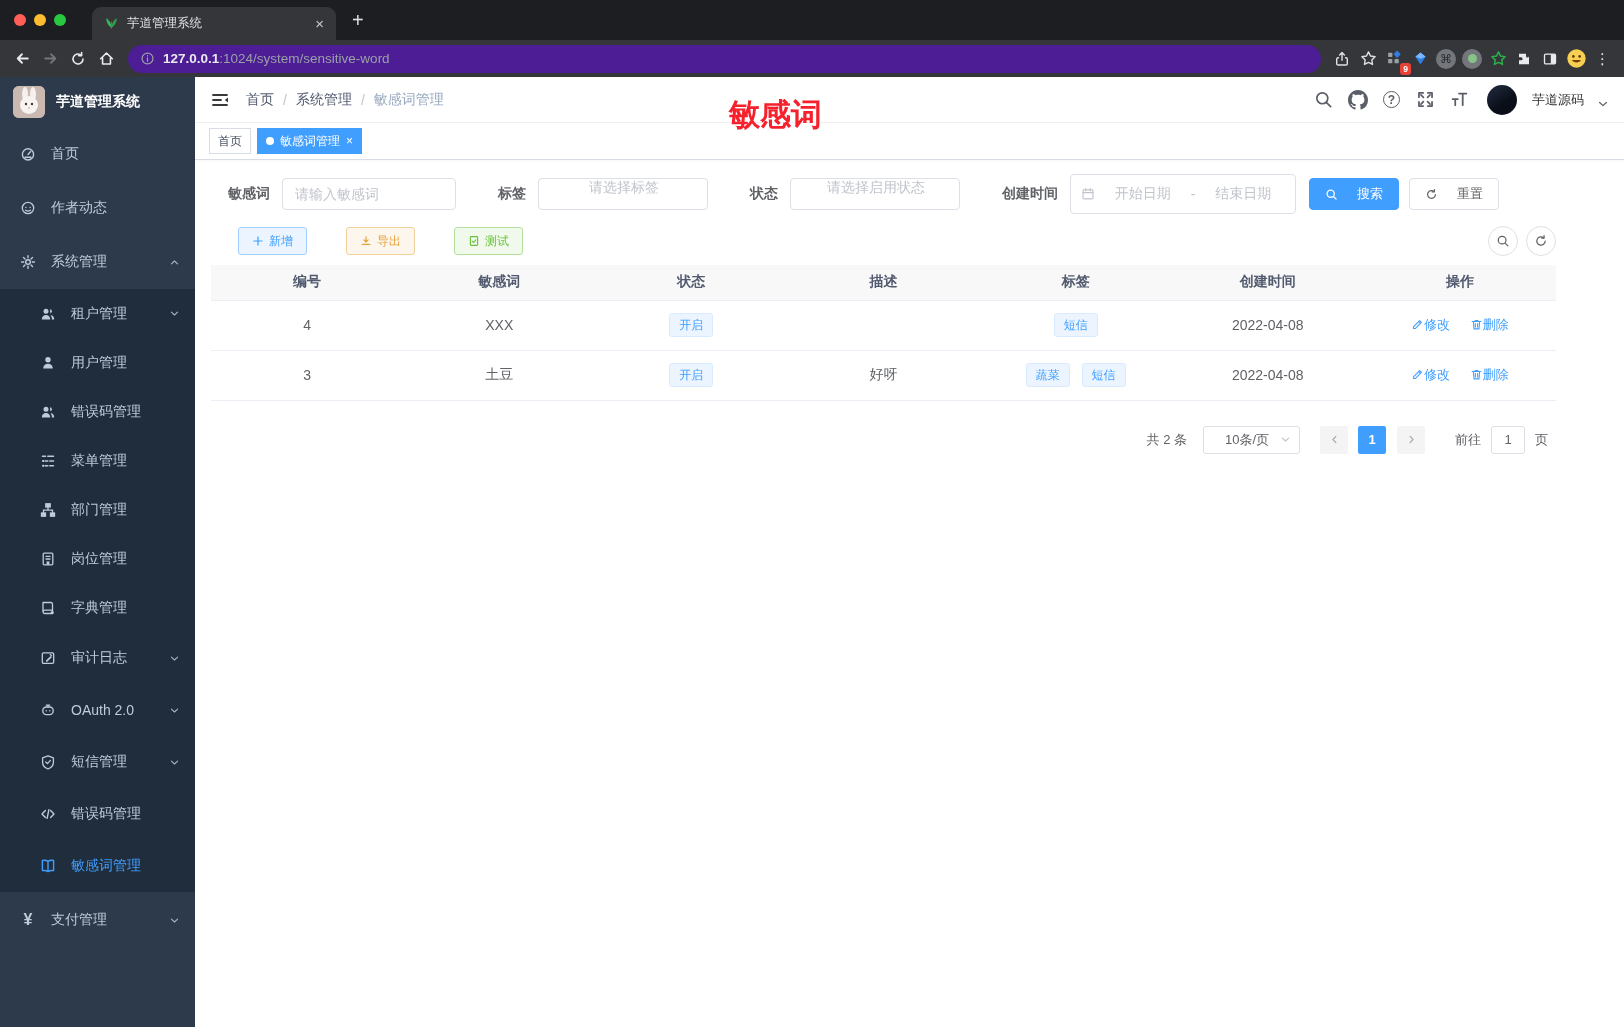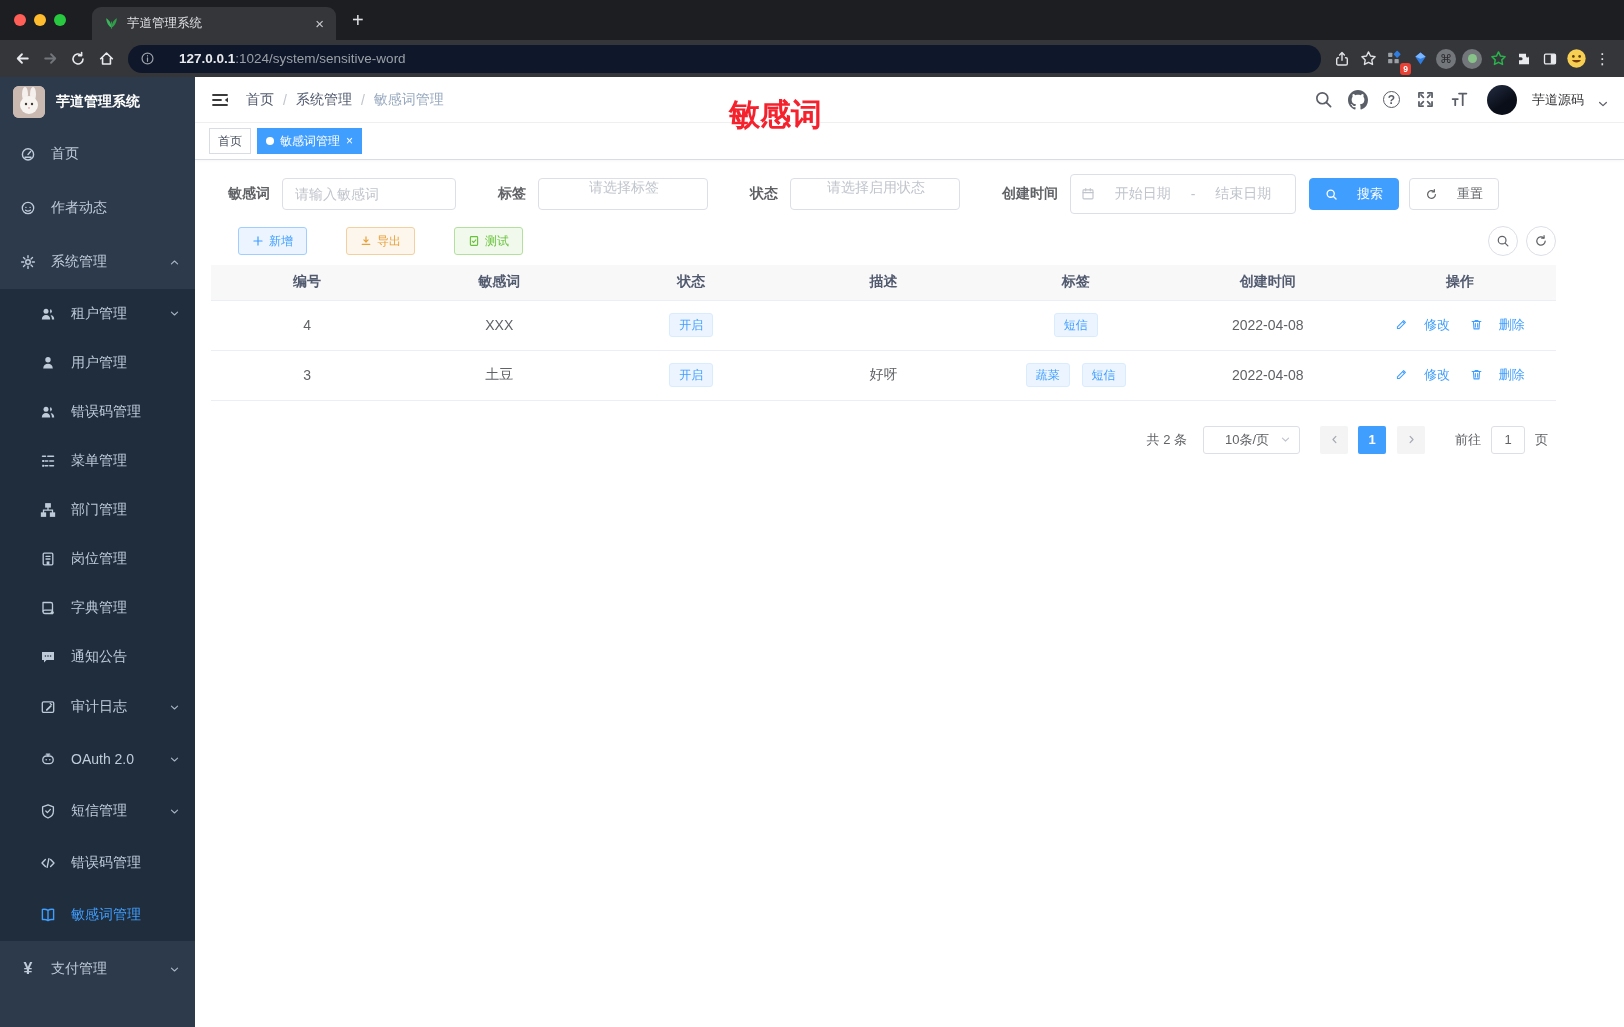--- a/index.html
+++ b/index.html
@@ -14,22 +14,22 @@
   .b-tab { width:244px; height:33px; margin-top:7px; margin-left:16px; background:#35363a;
           border-radius:9px 9px 0 0; display:flex; align-items:center; gap:8px; padding:0 12px;
           color:#dfe1e5; font-size:12.5px; }
   .b-tab .title { white-space:nowrap; overflow:hidden; flex:1; }
   .b-tab .close { color:#c7cacd; font-size:15px; cursor:pointer; }
   .newtab { color:#dfe1e5; font-size:20px; margin-left:16px; cursor:pointer; line-height:1; }
 
   .c-toolbar { height:37px; background:#35363a; display:flex; align-items:center; padding:0 8px; }
   .nav-btn { width:28px; height:28px; display:flex; align-items:center; justify-content:center; color:#e8eaed; }
   .nav-btn.dim { color:#72767b; }
-  .urlbar { flex:1; height:28px; background:#0f172a; border-radius:14px; margin:0 8px;
-            display:flex; align-items:center; padding:0 12px; gap:24px; font-size:13.5px; color:#9aa0a6; }
+  .urlbar { flex:1; height:28px; background:#4c1d95; border-radius:14px; margin:0 8px;
+            display:flex; align-items:center; padding:0 12px; gap:8px; font-size:13.5px; color:#9aa0a6; }
   .urlbar .host { color:#e8eaed; font-weight:700; }
   .tool-ic { width:26px; height:26px; display:flex; align-items:center; justify-content:center; color:#dfe1e5; position:relative; }
   .badge9 { position:absolute; right:-4px; bottom:-3px; background:#e94235; color:#fff; font-size:8.5px;
             padding:1px 3px; border-radius:3px; font-weight:700; }
   .circle-ic { width:20px; height:20px; border-radius:50%; background:#73767a; display:flex; align-items:center;
                justify-content:center; font-size:12px; color:#2c2d30; }
   .greendot { width:9px; height:9px; border-radius:50%; background:#87c289; }
   .kebab { color:#dfe1e5; font-size:15px; letter-spacing:0; padding:0 6px; }
 
   
@@ -105,21 +105,21 @@
   .icon-circle { width:30px; height:30px; border:1px solid #dcdfe6; border-radius:50%; color:#606266;
                  display:flex; align-items:center; justify-content:center; cursor:pointer; background:#fff; }
   .icon-circle svg { width:14px; height:14px; }
 
   table.grid { margin-top:9px; width:100%; border-collapse:collapse; table-layout:fixed; font-size:14px; color:#606266; }
   .grid th { height:35px; background:#f8f8f9; color:#515a6e; font-weight:700; text-align:center;
              border-bottom:1px solid #ebeef5; font-size:14px; }
   .grid td { height:50px; text-align:center; border-bottom:1px solid #ebeef5; }
   .tag { display:inline-flex; align-items:center; height:24px; padding:0 9px; background:#ecf5ff;
          border:1px solid #d9ecff; color:#409eff; border-radius:3px; font-size:12px; margin:0 4px; }
-  .op-link { color:#409eff; font-size:13px; display:inline-flex; align-items:center; gap:16px; margin:0 8px; cursor:pointer; }
+  .op-link { color:#409eff; font-size:13px; display:inline-flex; align-items:center; gap:0; margin:0 8px; cursor:pointer; }
   .op-link svg { width:13px; height:13px; }
 
   .pagination { margin-top:25px; display:flex; align-items:center; justify-content:flex-end; font-size:13px;
                 color:#606266; margin-right:8px; }
   .pg-total { margin-right:16px; }
   .pg-size { width:97px; height:28px; border:1px solid #dcdfe6; border-radius:3px; display:flex; align-items:center;
              padding:0 8px 0 10px; cursor:pointer; color:#606266; }
   .pg-size span { flex:1; text-align:center; }
   .pg-size svg { width:11px; height:11px; color:#c0c4cc; }
   .pg-btn { width:28px; height:28px; background:#f4f4f5; border-radius:2px; display:flex; align-items:center;
@@ -345,29 +345,20 @@
             </svg>
           <span>岗位管理</span>
         </div>
         <div class="s-item">
           <svg class="si" viewBox="0 0 16 16" fill="none" stroke="currentColor" stroke-width="1.3" stroke-linejoin="round">
               <path d="M3 2.5h7.8A1.7 1.7 0 0 1 12.5 4.2v9.3H4.7A1.7 1.7 0 0 1 3 11.8z"></path>
               <path d="M3 11.8a1.7 1.7 0 0 1 1.7-1.7h7.8"></path>
               <circle cx="12.2" cy="12.6" r="1.6" fill="currentColor" stroke="none"></circle>
             </svg>
           <span>字典管理</span>
-        </div>
-        <div class="s-item">
-          <svg class="si" viewBox="0 0 16 16" fill="currentColor">
-              <path d="M2 3h12v8H6.5L4 13.4V11H2z"></path>
-              <circle cx="5.4" cy="7" r=".8" fill="#1f2d3d"></circle>
-              <circle cx="8" cy="7" r=".8" fill="#1f2d3d"></circle>
-              <circle cx="10.6" cy="7" r=".8" fill="#1f2d3d"></circle>
-            </svg>
-          <span>通知公告</span>
         </div>
         <div class="s-item h52">
           <svg class="si" viewBox="0 0 16 16" fill="none" stroke="currentColor" stroke-width="1.3" stroke-linejoin="round">
               <rect x="2.3" y="2.8" width="11.4" height="10.6" rx="1.3"></rect>
               <path d="M6 10.6l4.6-4.6 1.2 1.2-4.6 4.6H6z" fill="currentColor" stroke="none"></path>
               <path d="M10.2 4.4l1.4 1.4" stroke-linecap="round"></path>
             </svg>
           <span>审计日志</span>
           <svg class="s-caret" viewBox="0 0 16 16" fill="none" stroke="currentColor" stroke-width="1.6" stroke-linecap="round" stroke-linejoin="round">
               <path d="M3.5 6L8 10.2 12.5 6"></path>

